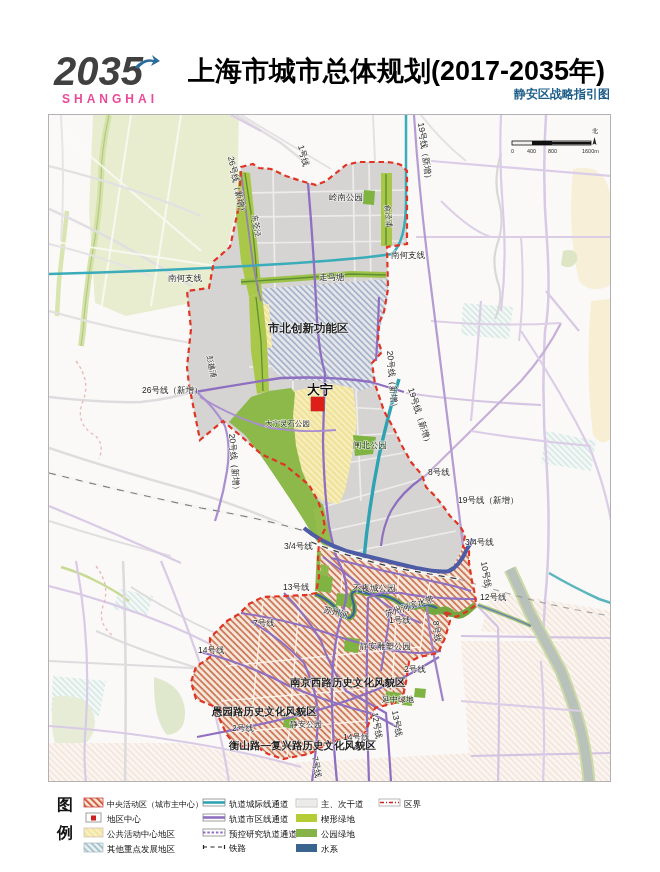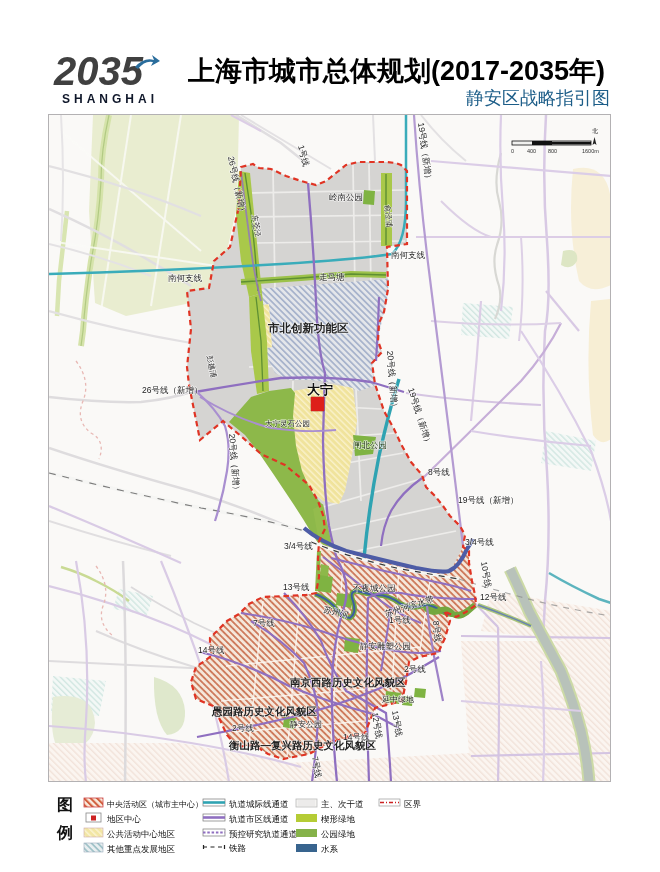--- a/index.html
+++ b/index.html
@@ -8,25 +8,25 @@
 </style>
 </head>
 <body>
 
 <div class="abs" style="left:54px;top:49px;width:120px;height:40px;color:#404040;font-weight:bold;font-style:italic;font-size:40px;letter-spacing:0px;">2035</div>
 
 <svg class="abs" style="left:134px;top:54px;" width="26" height="16" viewBox="0 0 26 16">
     <path d="M1 13 Q10 3 20 6 L18 1 L26 7 L17 12 L19 8 Q11 6 4 15 Z" fill="#2a6d9c"></path>
   </svg>
 
-<div class="abs" style="left:62px;top:92px;width:120px;color:#0f172a;font-weight:bold;font-size:12px;letter-spacing:4px;">SHANGHAI</div>
+<div class="abs" style="left:62px;top:92px;width:120px;color:#ec4899;font-weight:bold;font-size:12px;letter-spacing:4px;">SHANGHAI</div>
 
 <div class="abs" style="left:188px;top:53px;width:430px;color:#000000;font-weight:bold;font-size:27px;white-space:nowrap;">上海市城市总体规划(2017-2035年)</div>
 
-<div class="abs" style="left:300px;top:86px;width:310px;color:#1c5d88;font-weight:normal;font-size:18px;text-align:right;">静安区战略指引图</div>
+<div class="abs" style="left:300px;top:86px;width:310px;color:#1c5d88;font-weight:bold;font-size:12px;text-align:right;">静安区战略指引图</div>
 
 <svg id="map" class="abs" style="left:48px;top:114px;border:1px solid #b3b1b3;" width="561" height="666" viewBox="48 114 561 666">
 <defs>
 <pattern id="redh" width="4.6" height="4.6" patternUnits="userSpaceOnUse" patternTransform="rotate(-45)">
   <rect width="4.5" height="4.5" fill="#f7e8da"></rect>
         <rect width="1.8" height="4.5" fill="#cd7758"></rect>
 </pattern>
 <pattern id="redhf" width="4.4" height="4.4" patternUnits="userSpaceOnUse" patternTransform="rotate(-45)">
   <rect width="4.4" height="4.4" fill="#fbf5f0"></rect>
         <rect width="1.4" height="4.4" fill="#f2e3da"></rect>

